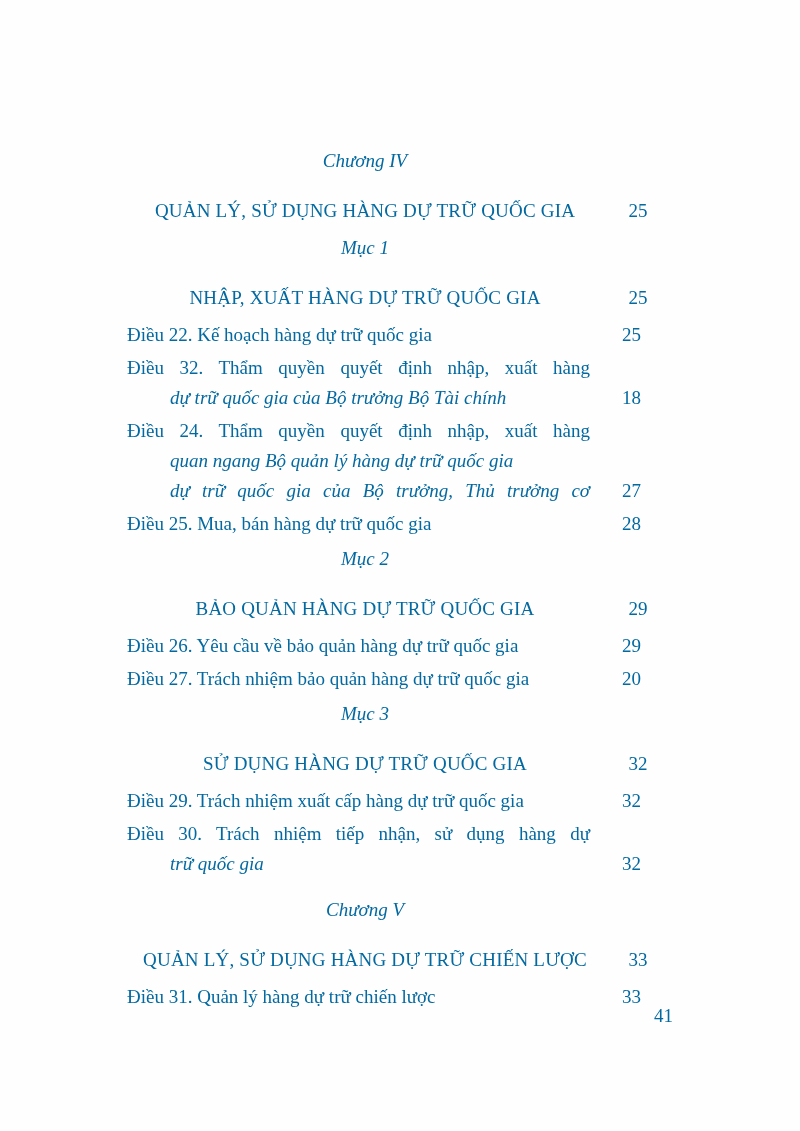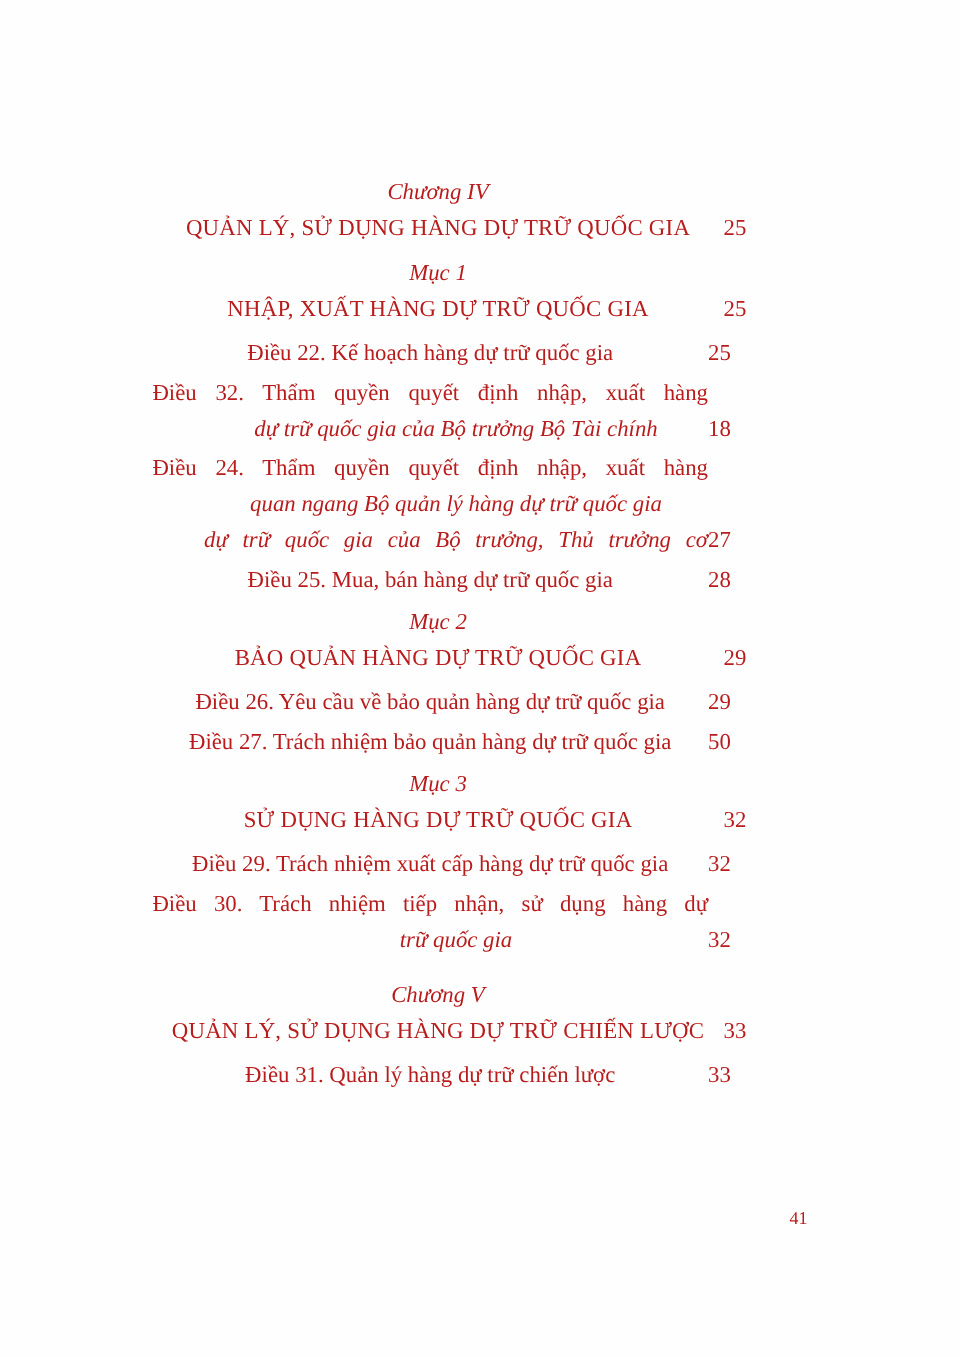--- a/index.html
+++ b/index.html
@@ -6,21 +6,21 @@
     margin: 0;
     padding: 0;
     background: #e9e9e9;
   }
   .page {
     position: relative;
     width: 800px;
     height: 1131px;
     margin: 0 auto;
     background: #fefefe;
-    color: #b91c1c;
+    color: #0369a1;
     font-family: "Liberation Serif", "DejaVu Serif", serif;
     font-size: 19px;
     line-height: 30px;
     overflow: hidden;
   }
   .toc {
     position: absolute;
     left: 127px;
     top: 146px;
     width: 546px;
@@ -33,39 +33,40 @@
   .head.first { margin-top: 0; }
   .head.gap-lg { margin-top: 16px; }
   .head-text {
     width: 476px;
     text-align: center;
   }
   .kicker { font-style: italic; }
   .head-title {
     letter-spacing: 0.2px;
     white-space: nowrap;
+    margin-top: 20px;
   }
   .entry { margin-bottom: 3px; }
   .entry-lines { width: 463px; }
-  .line { white-space: nowrap; text-align: center; }
+  .line { white-space: nowrap; }
   .line.just {
     white-space: normal;
     text-align: justify;
     text-align-last: justify;
   }
   .cont { padding-left: 43px; font-style: italic; }
   .pageno {
     flex: 1;
-    text-align: left;
+    text-align: center;
   }
   .folio {
     position: absolute;
     top: 1001px;
     right: 127px;
-    font-size: 15px;
+    font-size: 19px;
   }
 </style>
 </head>
 <body>
 
 <div class="page">
   <div class="toc">
 
     <div class="head first">
       <div class="kicker head-text">Chương IV</div>
@@ -126,21 +127,21 @@
       <div class="entry-lines">
         <div class="line">Điều 26. Yêu cầu về bảo quản hàng dự trữ quốc gia</div>
       </div>
       <div class="pageno">29</div>
     </div>
 
     <div class="row entry">
       <div class="entry-lines">
         <div class="line">Điều 27. Trách nhiệm bảo quản hàng dự trữ quốc gia</div>
       </div>
-      <div class="pageno">50</div>
+      <div class="pageno">20</div>
     </div>
 
 
     <div class="head">
       <div class="kicker head-text">Mục 3</div>
       <div class="row">
         <div class="head-text head-title">SỬ DỤNG HÀNG DỰ TRỮ QUỐC GIA</div>
         <div class="pageno">32</div>
       </div>
     </div>

